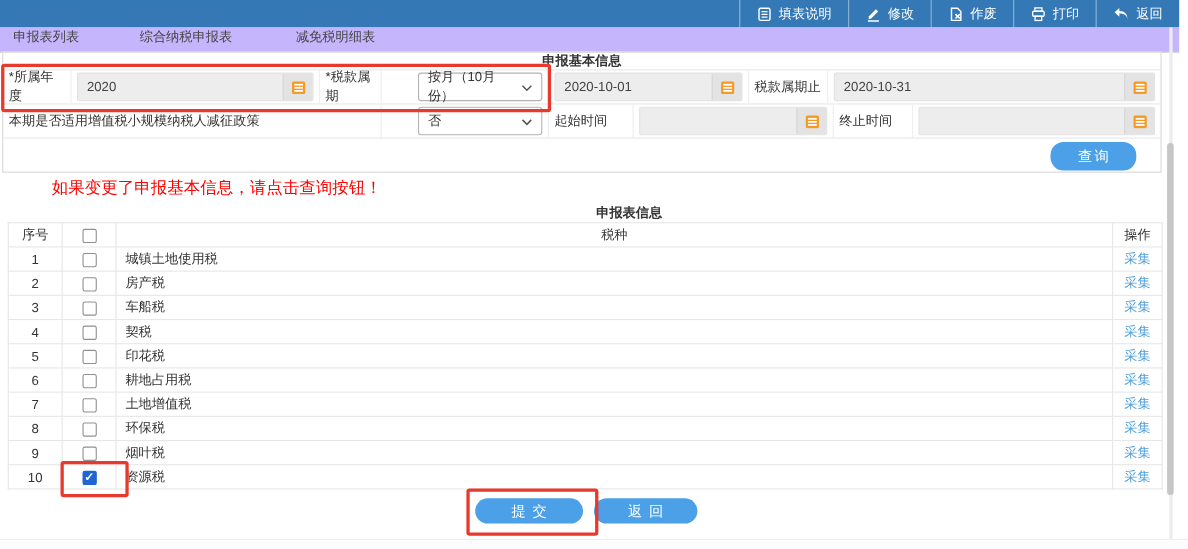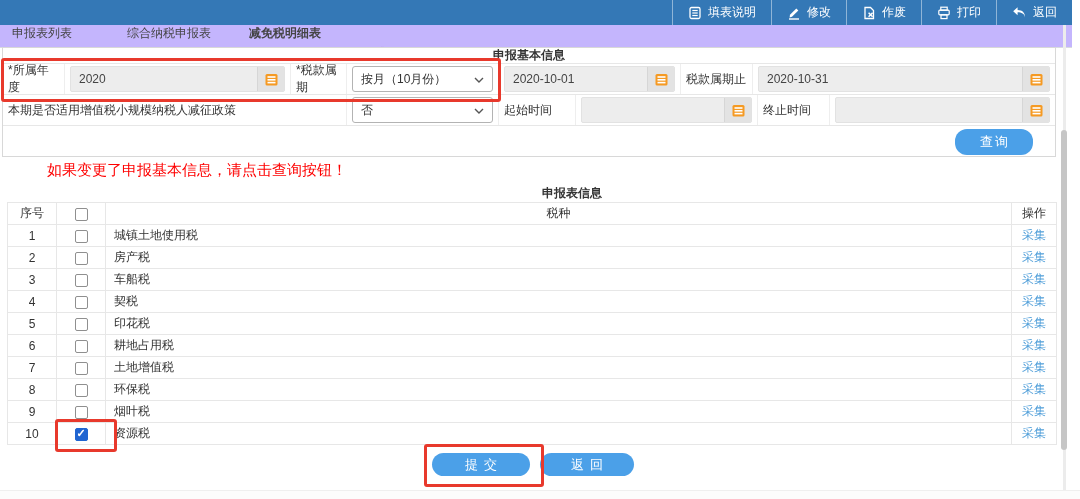--- a/index.html
+++ b/index.html
@@ -13,21 +13,21 @@
           border-left:1px solid rgba(255,255,255,.45);cursor:pointer;white-space:nowrap;}
   .tb-btn svg{display:block;}
 
   
   .tabbar{position:absolute;left:0;top:25px;width:1072px;height:22px;background:#c4b5fd;
           border-bottom:1px solid #d7dbe1;display:flex;font-size:12px;}
   .tab{color:#444;cursor:pointer;white-space:nowrap;}
   .tab.active{color:var(--active-tab-red);font-weight:bold;margin-top:20px;}
   .tab:nth-child(1){margin-left:12px;}
   .tab:nth-child(2){margin-left:55px;}
-  .tab:nth-child(3){margin-left:38px;font-weight:bold;}
+  .tab:nth-child(3){margin-left:58px;}
   .tab:nth-child(4){margin-left:44px;}
 
   
   .basic-box{position:absolute;left:2px;top:47px;width:1054px;height:110px;background:#fff;
              border:1px solid #d8d8d8;box-sizing:border-box;}
   .section-title{height:15px;line-height:15px;text-align:center;font-weight:bold;font-size:12px;color:#333;}
   .form-row{display:flex;height:31px;border-top:1px solid #e7e7e7;box-sizing:border-box;align-items:center;}
   .fcell{display:flex;align-items:center;height:100%;box-sizing:border-box;padding:0 5px;font-size:12px;
          border-right:1px solid #eeeeee;}
   .fcell.lab{color:#333;}
@@ -36,21 +36,21 @@
   .w-lab1{width:62px;}  .w-in1{width:226px;} .w-lab2{width:56px;} .w-sel{width:152px;}
   .w-lab3{width:77px;}  .w-in3{width:182px;} .w-lab4{width:72px;} .w-in4{flex:1;}
   .w-longlab{width:344px;}
   .input-box{flex:1;height:24px;background:#ededed;border:1px solid #e2e2e2;border-radius:2px;
              display:flex;align-items:center;justify-content:space-between;overflow:hidden;cursor:default;}
   .input-text{padding-left:8px;font-size:12px;color:#444;white-space:nowrap;}
   .cal-btn{width:26px;height:100%;background:#e3e3e3;border-left:1px solid #d6d6d6;
            display:flex;align-items:center;justify-content:center;cursor:pointer;flex:none;}
   .select-box{flex:1;height:24px;background:#fff;border:1px solid #b3b3b3;border-radius:3px;
               display:flex;align-items:center;justify-content:space-between;padding:0 8px;
-              font-size:12px;color:#333;cursor:pointer;}
+              font-size:12px;color:#333;cursor:pointer;margin-left:28px;}
   .query-row{position:relative;height:31px;border-top:1px solid #e7e7e7;box-sizing:border-box;}
   .btn{background:var(--button-blue);color:#fff;border:none;border-radius:12px;font-size:13px;
        font-family:inherit;cursor:pointer;display:flex;align-items:center;justify-content:center;}
   .query-btn{position:absolute;right:22px;top:3px;width:78px;height:26px;letter-spacing:2px;text-indent:2px;}
 
   
   .warning{position:absolute;left:15px;top:161px;width:1056px;
            color:var(--warning-red);font-size:15px;padding-left:32px;}
   .table-title{position:absolute;left:0;top:185px;width:1056px;text-align:center;
                font-weight:bold;font-size:12px;color:#333;padding-left:44px;}

